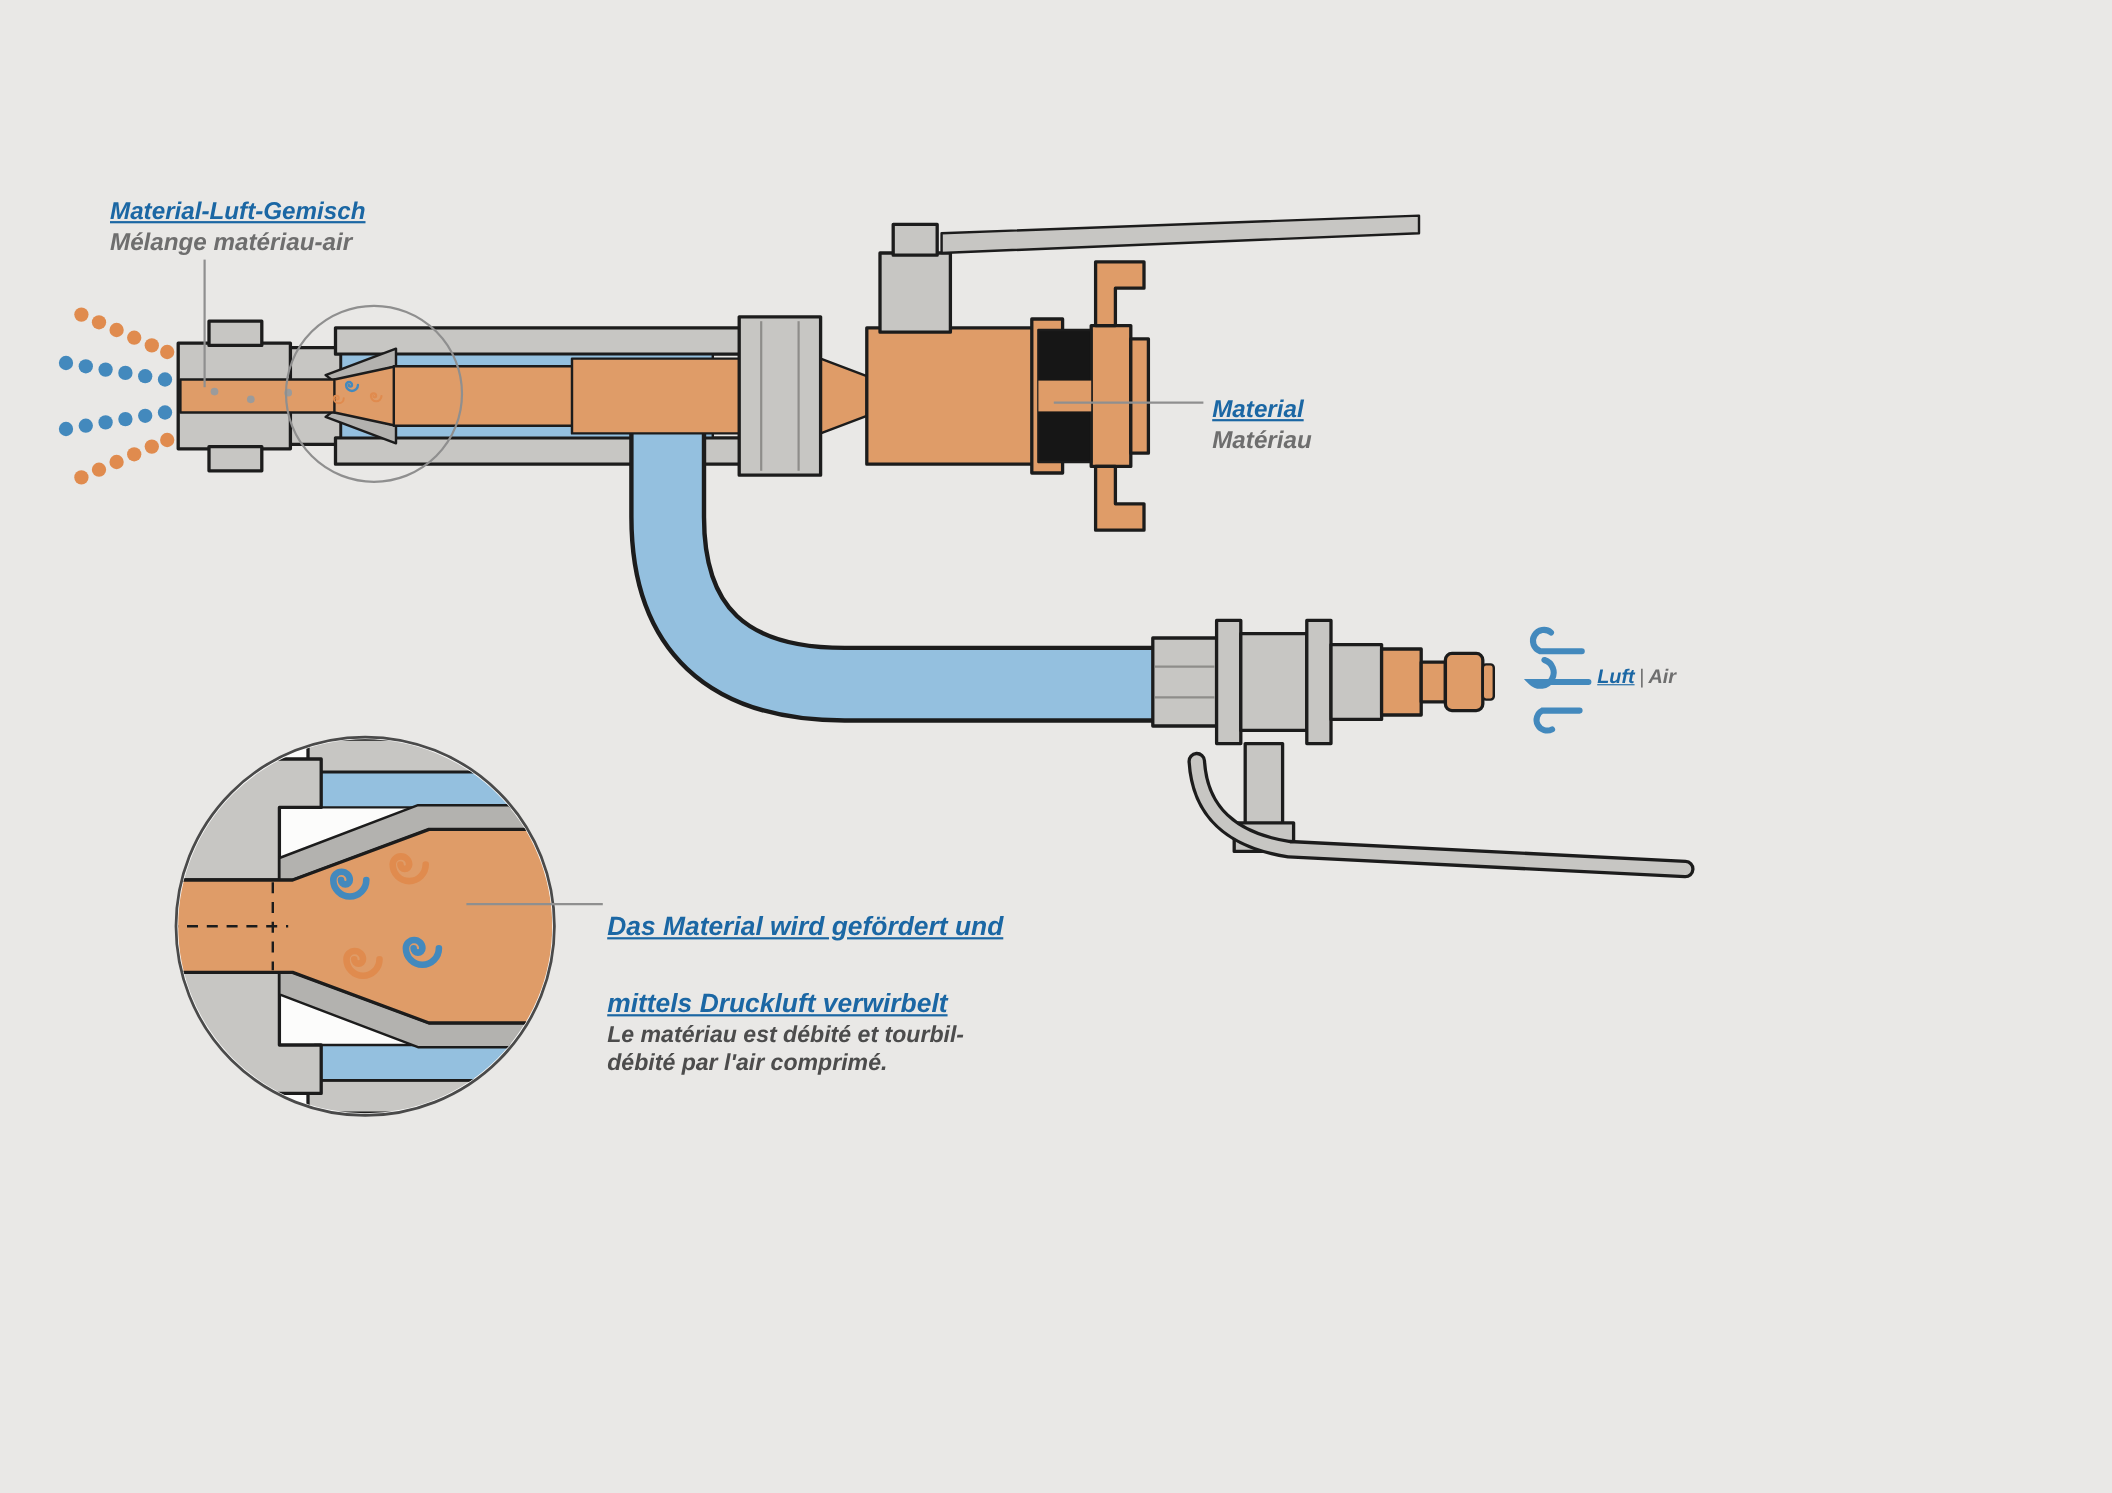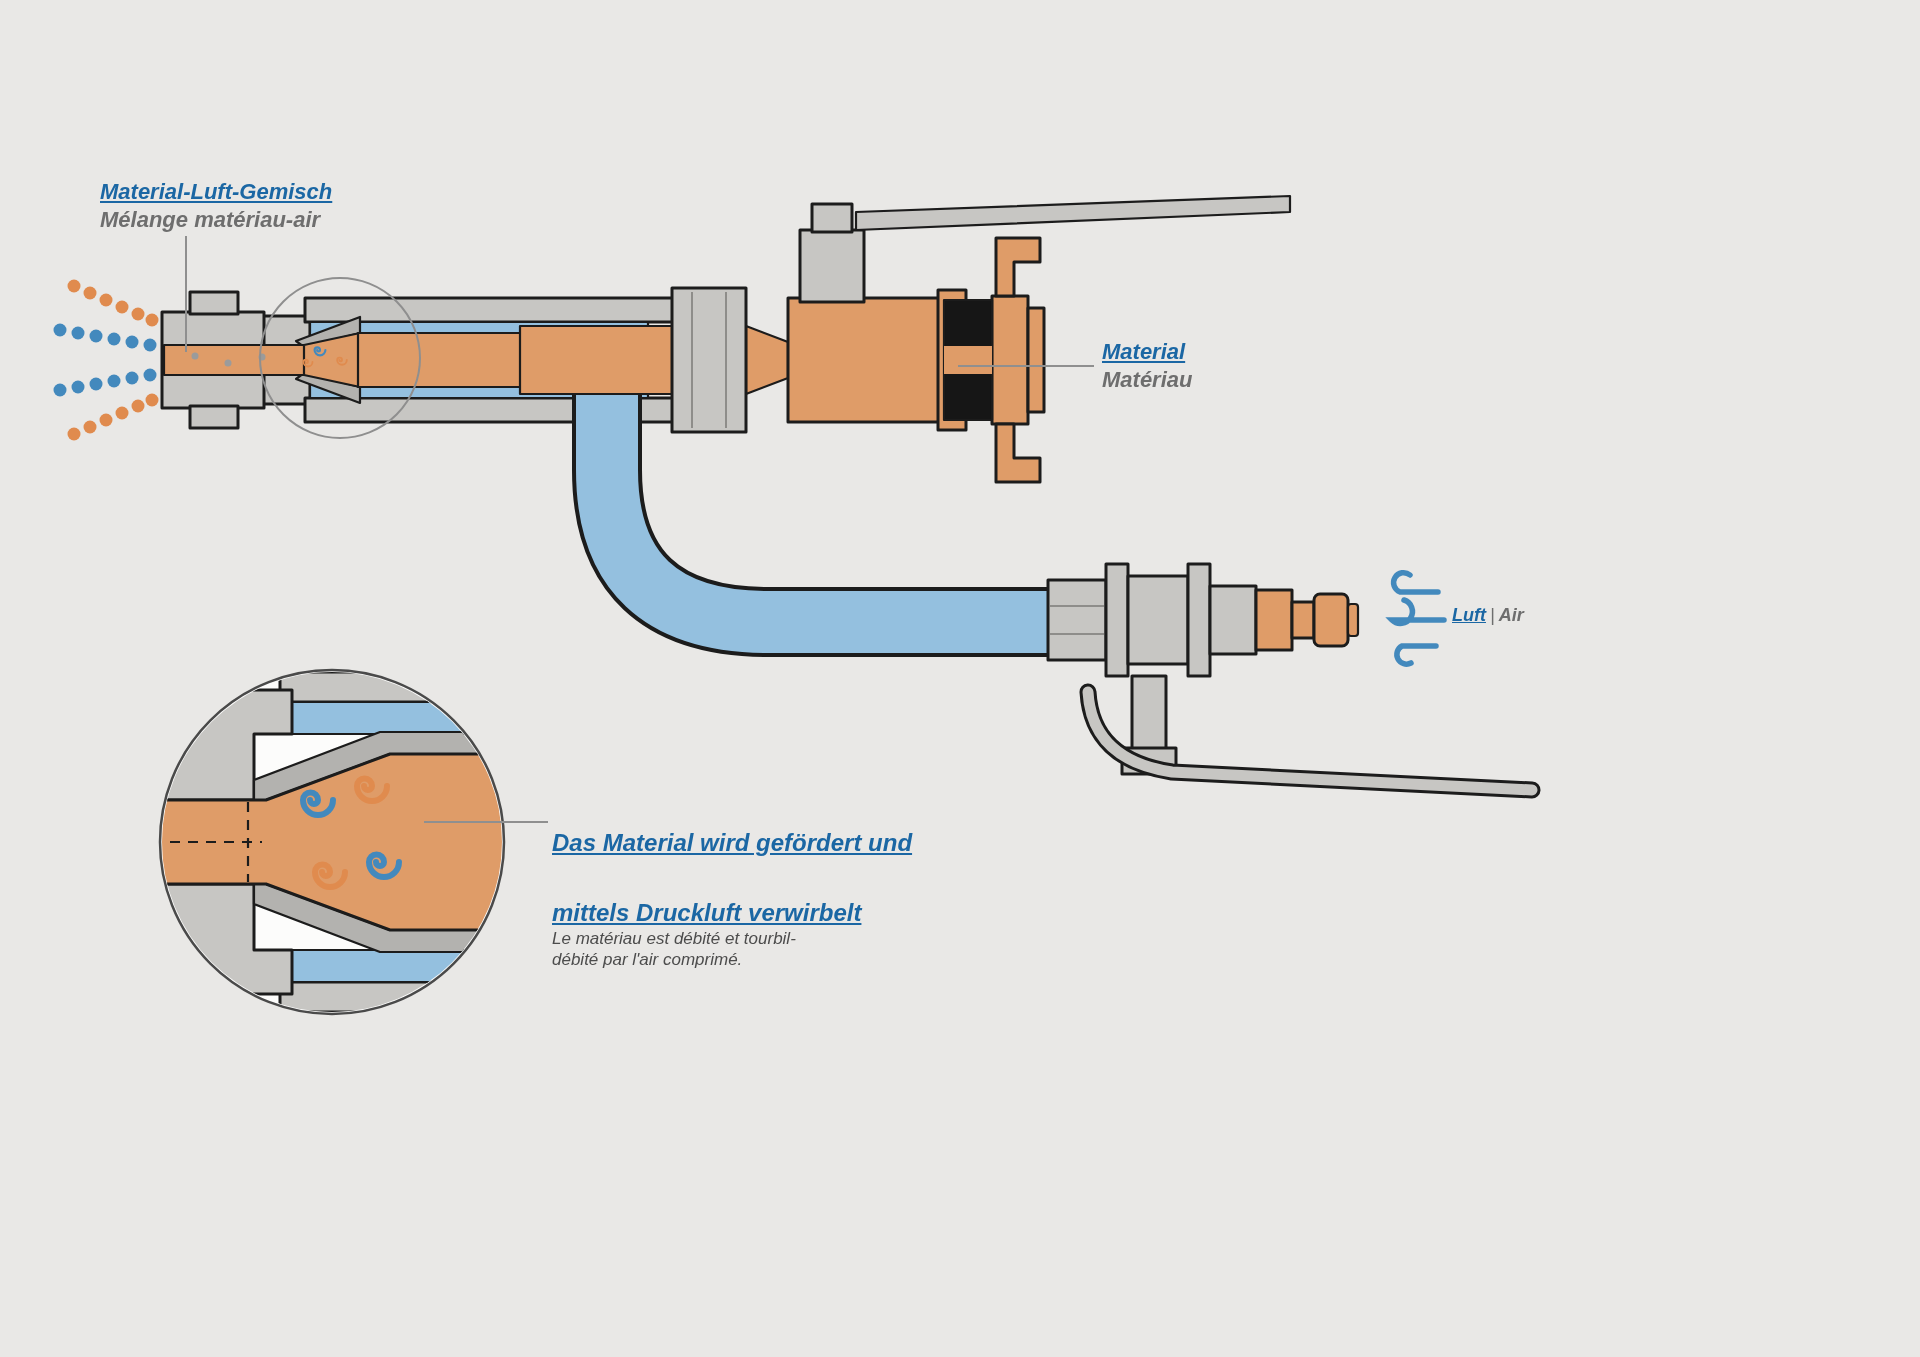--- a/index.html
+++ b/index.html
@@ -28,21 +28,21 @@
   .swirl { fill:none; stroke-width:6; stroke-linecap:round; }
   .swirl.b { stroke:var(--blue-strong); }
   .swirl.o { stroke:var(--orange-strong); }
   .wind { fill:none; stroke:var(--blue-strong); stroke-width:5.5; stroke-linecap:round; }
   .speck { fill:#9b9b9b; }
 
   
   .label { position:absolute; font-style:italic; line-height:1.25; white-space:nowrap; }
   .de { color:var(--label-blue); font-weight:bold; font-size:22px;text-decoration:underline; }
   .fr { color:var(--label-gray); font-size:22px;font-weight:bold; }
-  .fr-dark { color:var(--text-dark); font-size:17px; }
+  .fr-dark { color:var(--text-dark); font-size:21px;font-weight:bold; }
   .desc .de { font-size:24px;margin-top:40px; }
   .air-label { font-size:18px; }
   .air-label .sep { color:var(--label-gray); font-weight:normal; font-style:italic; padding:0 4px; }
 </style>
 </head>
 <body>
 
 <div class="stage">
 
 <svg width="1920" height="1357" viewBox="0 0 1920 1357">
@@ -220,21 +220,21 @@
     <line class="leader" x1="958" y1="366" x2="1094" y2="366"></line>
     <line class="leader" x1="424" y1="822" x2="548" y2="822"></line>
   </g>
 </svg>
 
 <div class="label" style="left:100px; top:178px;">
   <div class="de">Material-Luft-Gemisch</div>
   <div class="fr">Mélange matériau-air</div>
 </div>
 
-<div class="label" style="left:1102px; top:338px;">
+<div class="label" style="left:1102px; top:358px;">
   <div class="de">Material</div>
   <div class="fr">Matériau</div>
 </div>
 
 <div class="label air-label" style="left:1452px; top:604px;">
   <span class="de air-label">Luft</span><span class="sep">|</span><span class="fr air-label">Air</span>
 </div>
 
 <div class="label desc" style="left:552px; top:788px;">
   <div class="de">Das Material wird gefördert und</div>

